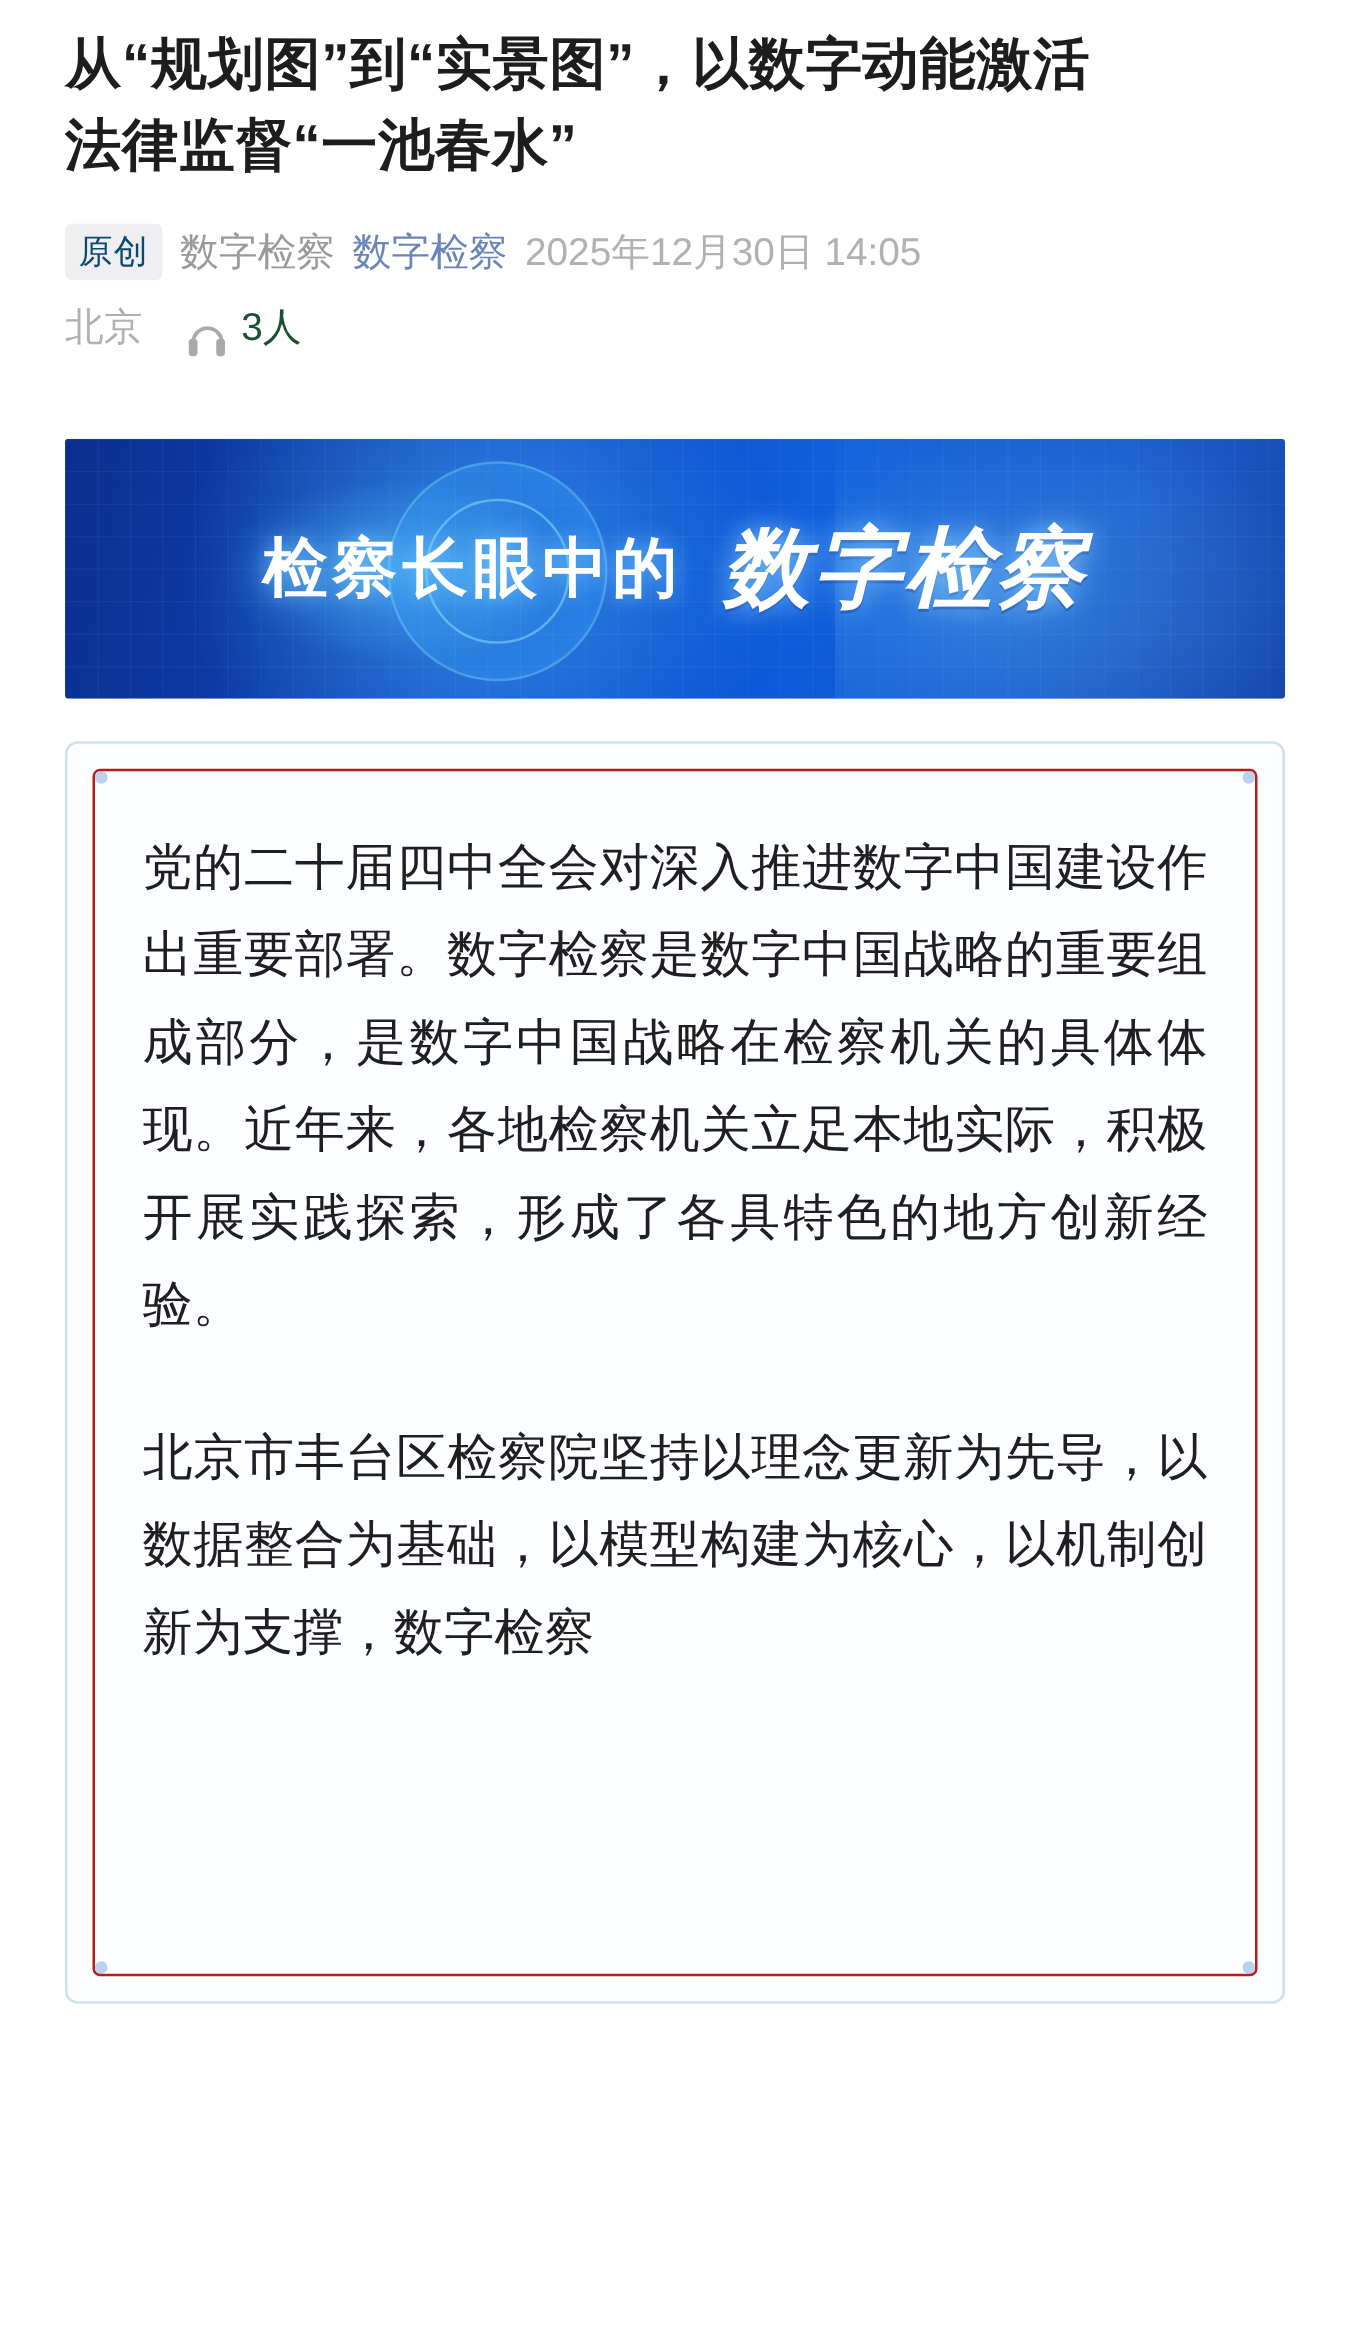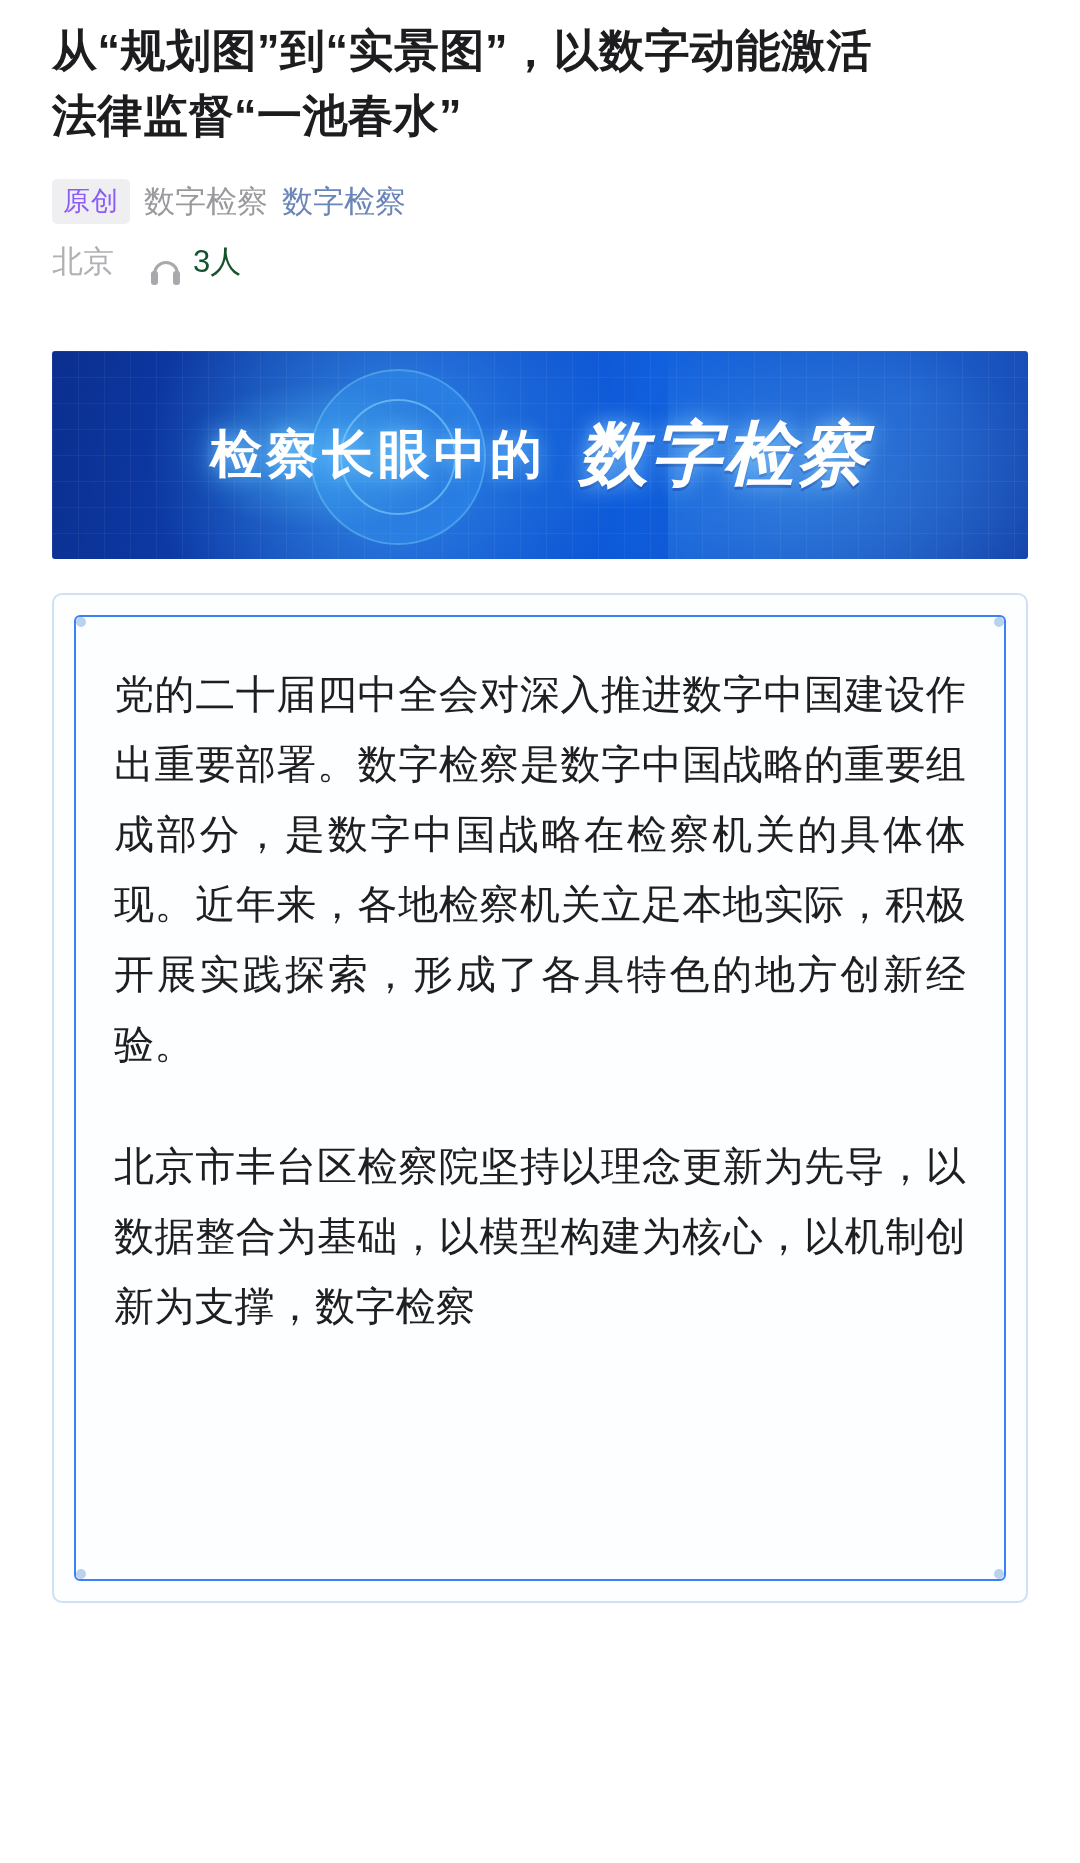--- a/index.html
+++ b/index.html
@@ -39,21 +39,21 @@
   }
   .meta-line {
     display: flex;
     align-items: center;
     flex-wrap: wrap;
     gap: 14px;
   }
   .badge-original {
     display: inline-block;
     background: #efeff1;
-    color: #8b5cf6;
+    color: #0c4a6e;
     font-size: 27px;
     line-height: 1;
     padding: 9px 11px;
     border-radius: 5px;
     letter-spacing: 1px;
   }
   .meta-author {
     color: #9a9a9e;
   }
   .meta-account {
@@ -193,21 +193,21 @@
     margin-top: 34px;
     width: 976px;
     box-sizing: border-box;
     border: 2px solid #cfe0f5;
     border-radius: 10px;
     background: #fdfeff;
     padding: 20px;
     position: relative;
   }
   .frame-inner {
-    border: 2px solid #3b82f6;
+    border: 2px solid #b91c1c;
     border-radius: 6px;
     padding: 42px 38px 60px 38px;
     position: relative;
     min-height: 860px;
   }
   .frame .corner {
     position: absolute;
     width: 10px;
     height: 10px;
     border-radius: 50%;
@@ -234,20 +234,21 @@
 
 <div class="page">
 
   <h1 class="article-title">从“规划图”到“实景图”，以数字动能激活法律监督“一池春水”</h1>
 
   <div class="meta-block">
     <div class="meta-line">
       <span class="badge-original">原创</span>
       <span class="meta-author">数字检察</span>
       <span class="meta-account">数字检察</span>
+      <span class="meta-date">2025年12月30日 14:05</span>
     </div>
     <div class="meta-line2">
       <span class="meta-location">北京</span>
       <span class="listen">
         <span class="headphone-icon"></span>
         <span>3人</span>
       </span>
     </div>
   </div>
 

